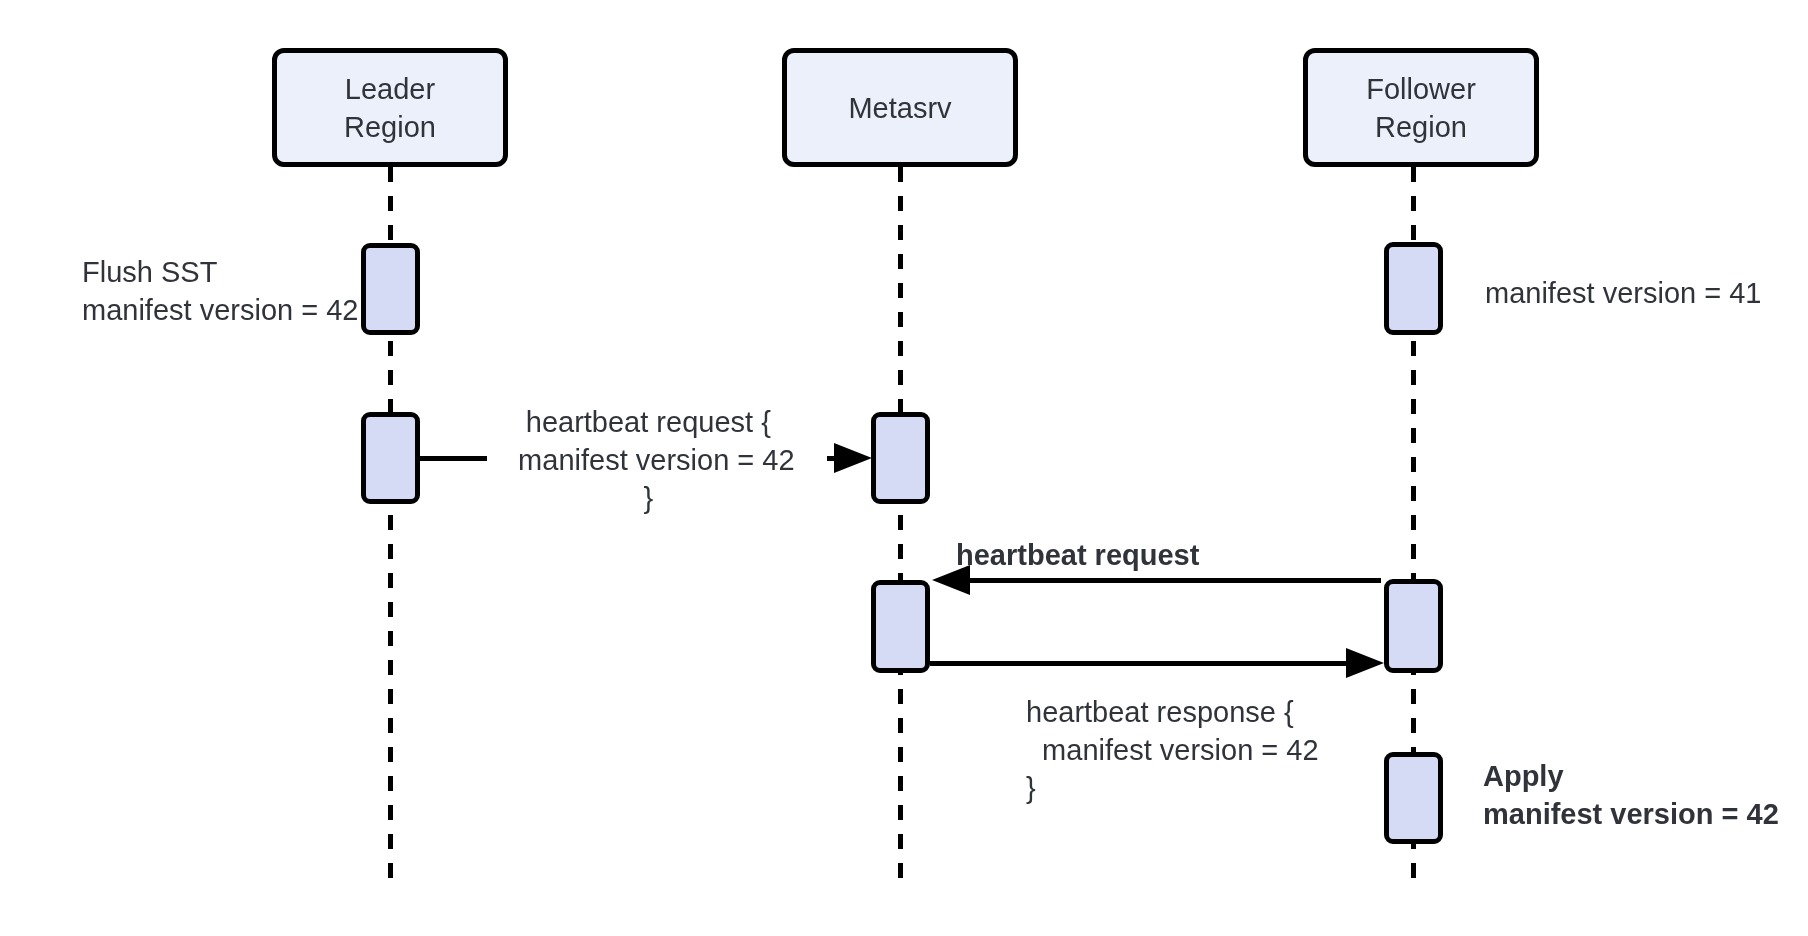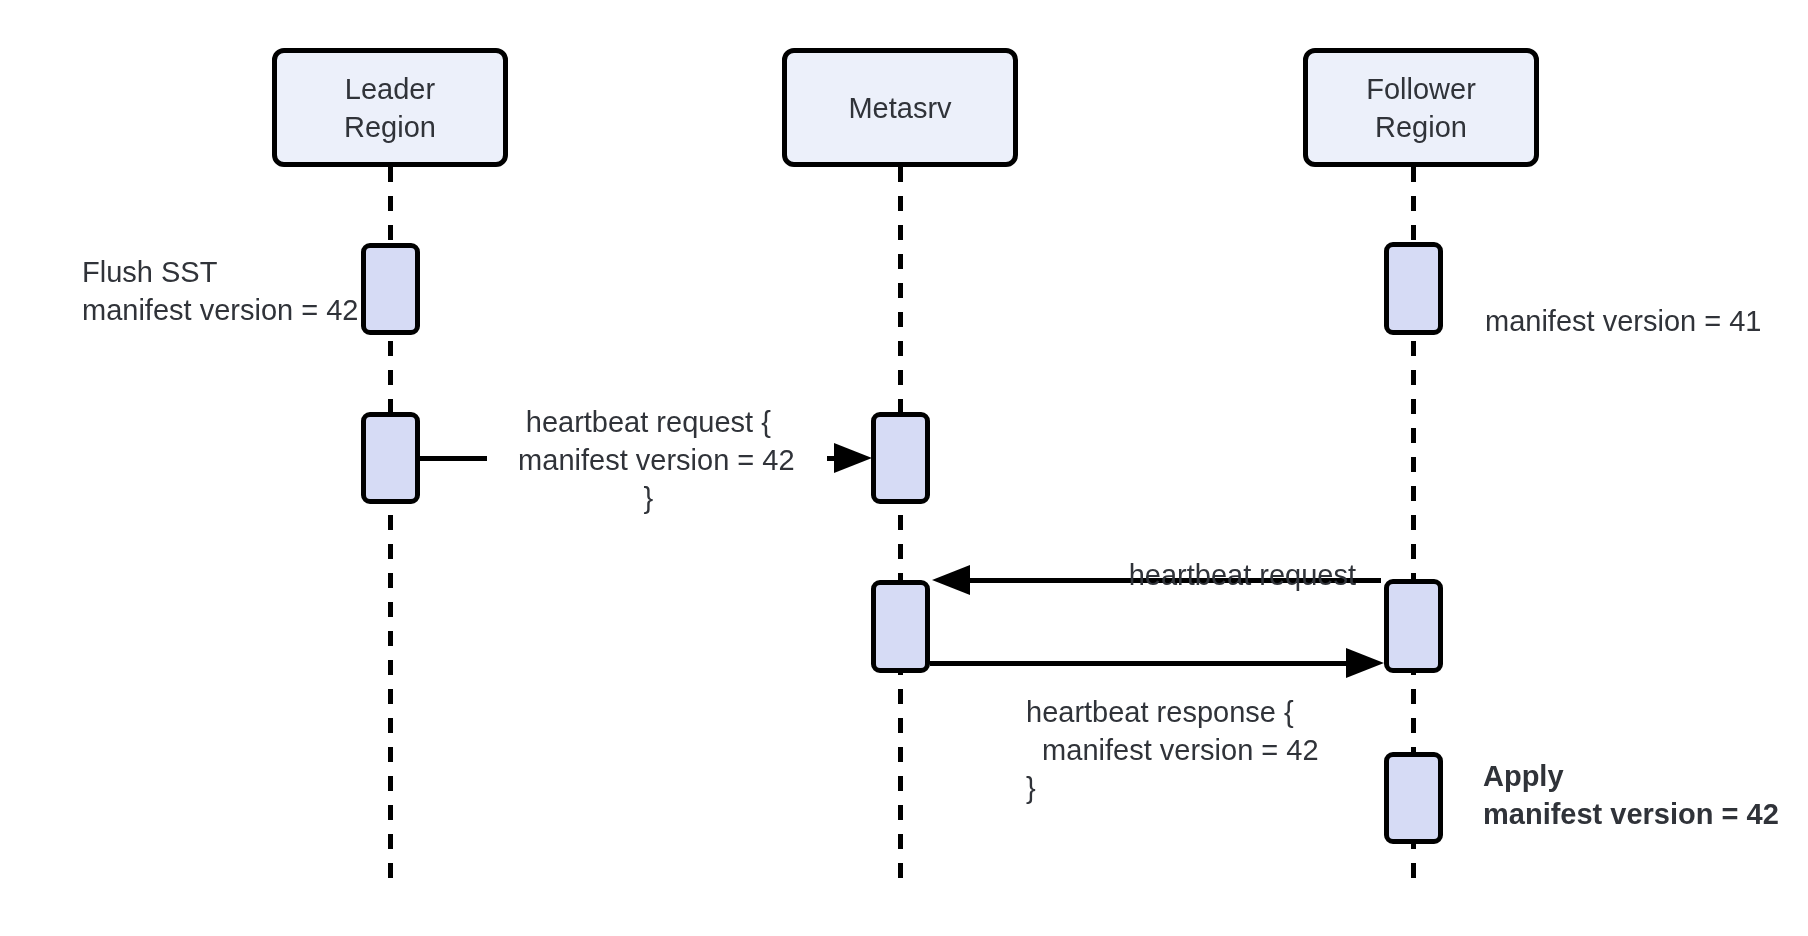--- a/index.html
+++ b/index.html
@@ -88,25 +88,25 @@
   .m2-head { left: 932px;  top: 565px; }
   .m3-head { left: 1346px; top: 648px; }
 
   .label {
     position: absolute;
     font-size: 29px;
     line-height: 38px;
     white-space: pre;
   }
   .m1-label { left: 502px;  top: 403px; text-align: center; }
-  .m2-label { left: 956px;  top: 556px; width: 400px; text-align: right; }
+  .m2-label { left: 956px;  top: 536px; width: 400px; text-align: left; font-weight: bold; }
   .m3-label { left: 1026px; top: 693px; }
 
   .note-flush { left: 50px;   top: 253px; margin-left: 32px; }
-  .note-mv41  { left: 1485px; top: 274px; margin-top: 28px; }
+  .note-mv41  { left: 1485px; top: 274px; }
   .note-apply { left: 1483px; top: 757px; font-weight: bold; }
 </style>
 </head>
 <body>
 
 <div class="diagram">
 
   <div class="participant leader">
     <span>Leader
 Region</span>

